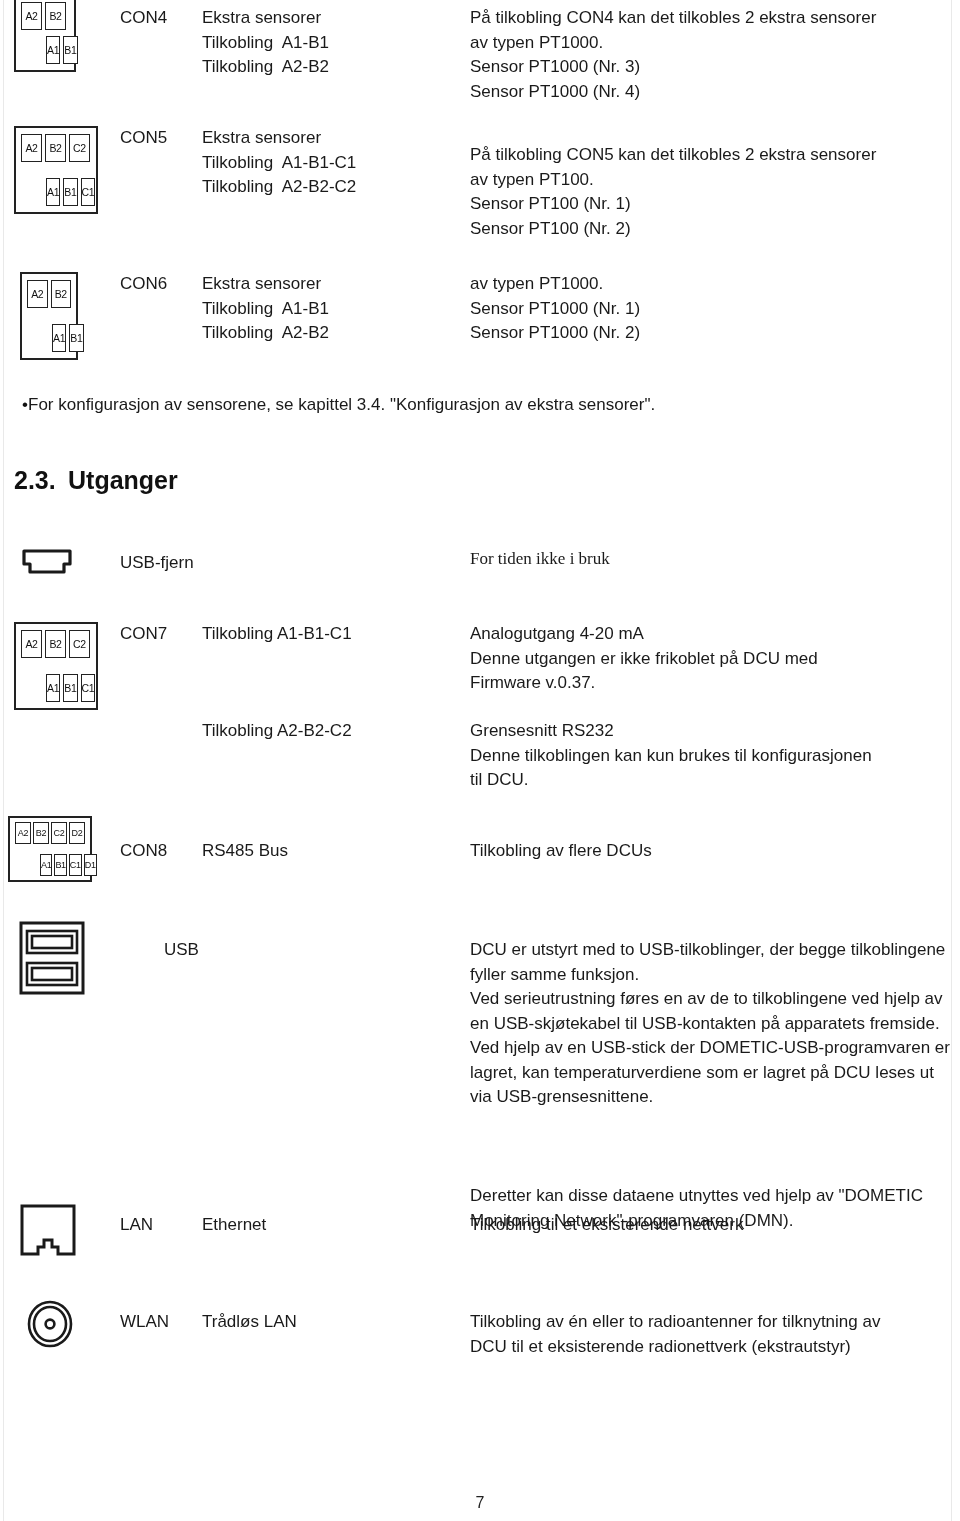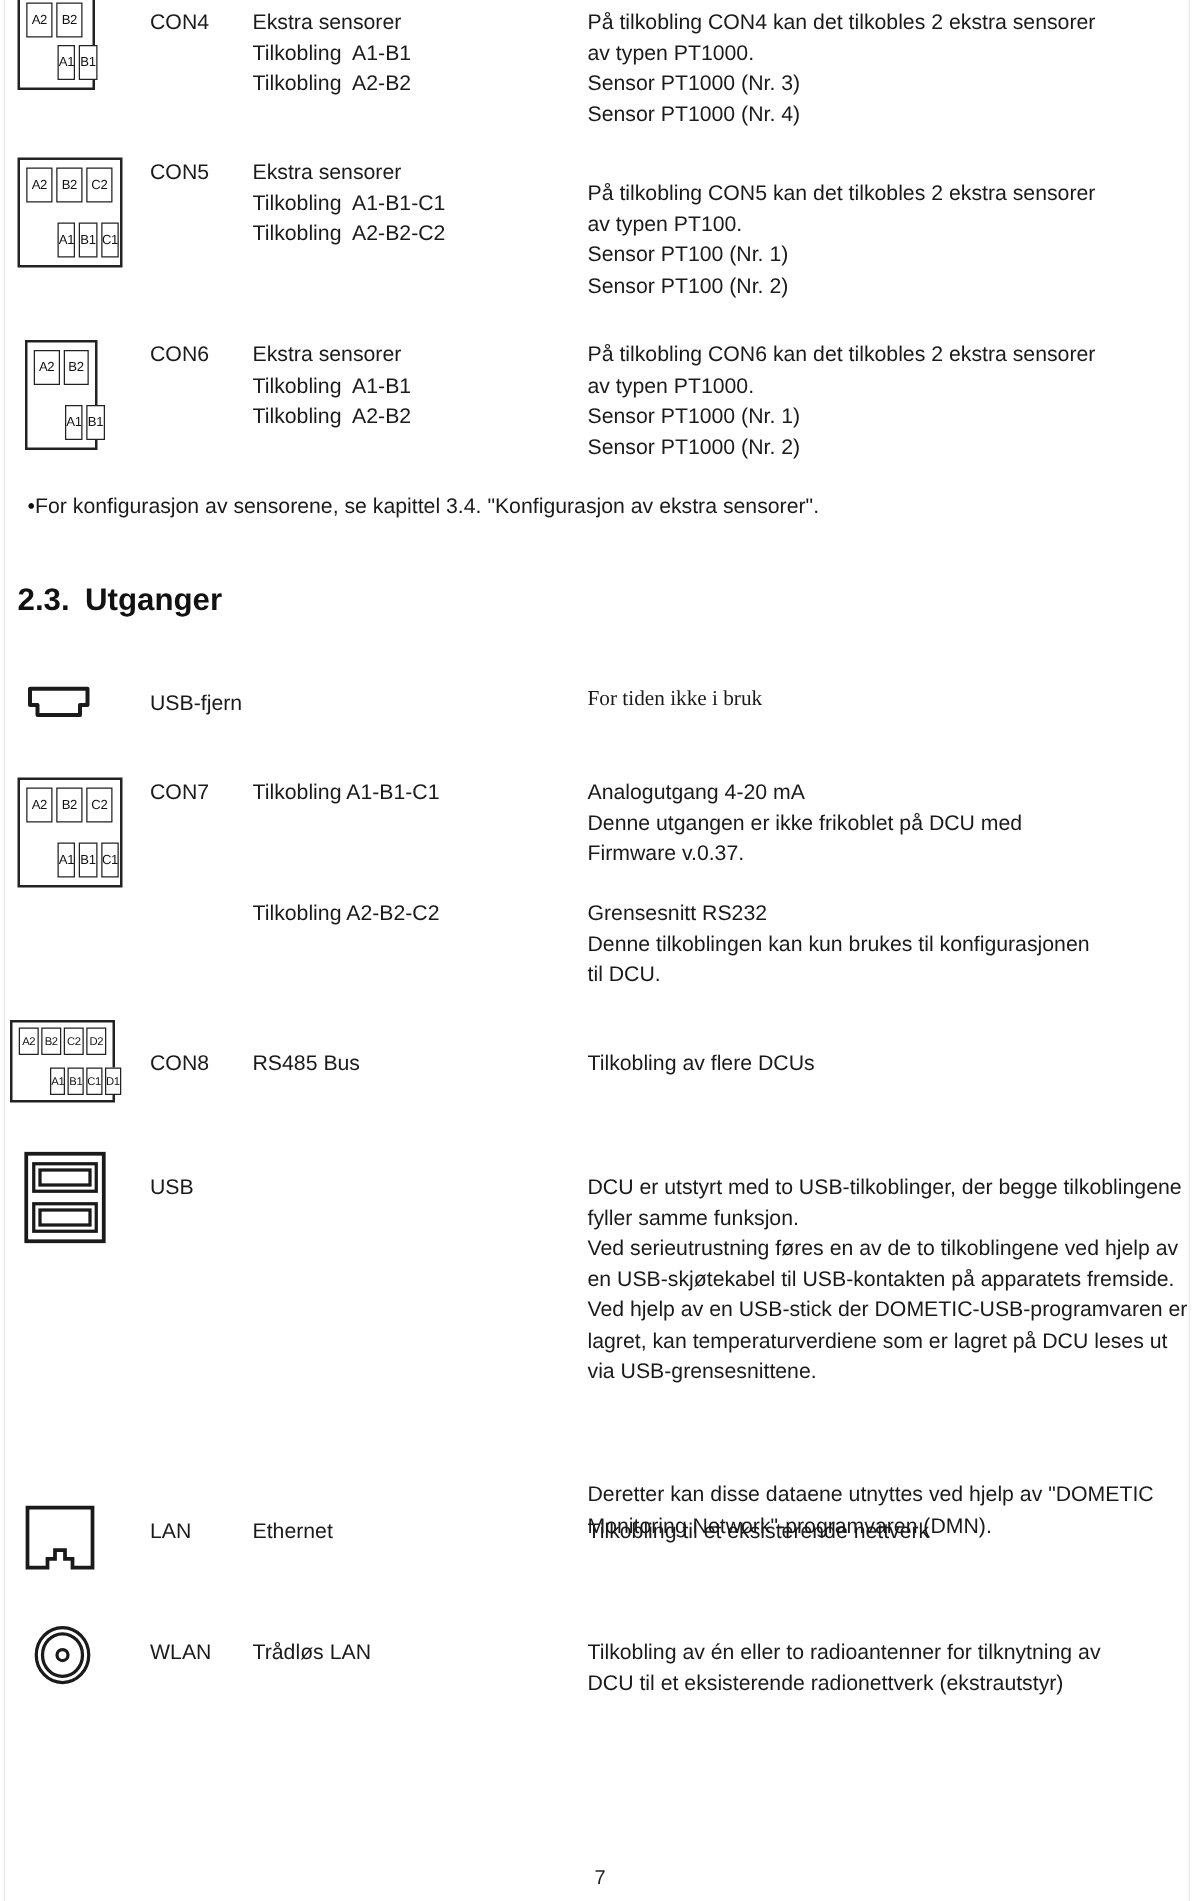--- a/index.html
+++ b/index.html
@@ -221,21 +221,20 @@
         </div>
       </div>
     </div>
     <div class="col-con" style="top:0;">CON6</div>
     <div class="col-mid" style="top:0;">
       <div>Ekstra sensorer</div>
       <div>Tilkobling  A1-B1</div>
       <div>Tilkobling  A2-B2</div>
     </div>
     <div class="col-desc" style="top:0;">
-      <div class="nowrap">På tilkobling CON6 kan det tilkobles 2 ekstra sensorer</div>
       <div class="nowrap">av typen PT1000.</div>
       <div class="nowrap">Sensor PT1000  (Nr. 1)</div>
       <div class="nowrap">Sensor PT1000  (Nr. 2)</div>
     </div>
   </div>
 
   <div class="bullet-row" style="top:393px;text-align:right;">
     <span class="bullet-dot">•</span><span>For konfigurasjon av sensorene, se kapittel 3.4. "Konfigurasjon av ekstra sensorer".</span>
   </div>
 
@@ -312,21 +311,21 @@
   <div class="row" style="top:920px;">
     <div class="icon-box" style="top:0; left:18px;">
       <svg width="68" height="76" viewBox="0 0 68 76">
         <rect x="3" y="3" width="62" height="70" fill="none" stroke="#1a1a1a" stroke-width="3"></rect>
         <rect x="9" y="11" width="50" height="22" fill="none" stroke="#1a1a1a" stroke-width="2.6"></rect>
         <rect x="14" y="16" width="40" height="12" fill="none" stroke="#1a1a1a" stroke-width="2.6"></rect>
         <rect x="9" y="43" width="50" height="22" fill="none" stroke="#1a1a1a" stroke-width="2.6"></rect>
         <rect x="14" y="48" width="40" height="12" fill="none" stroke="#1a1a1a" stroke-width="2.6"></rect>
       </svg>
     </div>
-    <div class="col-con" style="top:18px;">USB</div>
+    <div class="col-con" style="top:18px;margin-left:44px;">USB</div>
     <div class="col-desc" style="top:18px; width:480px;">
       <div>DCU er utstyrt med to USB-tilkoblinger, der begge tilkoblingene fyller samme funksjon.</div>
       <div>Ved serieutrustning føres en av de to tilkoblingene ved hjelp av en USB-skjøtekabel til USB-kontakten på apparatets fremside. Ved hjelp av en USB-stick der DOMETIC-USB-programvaren er lagret, kan temperaturverdiene som er lagret på DCU leses ut via USB-grensesnittene.</div>
     </div>
   </div>
 
   <div class="row" style="top:1141px;">
     <div class="col-desc" style="top:0; width:490px;margin-top:43px;">
       <div>Deretter kan disse dataene utnyttes ved hjelp av "DOMETIC Monitoring Network"-programvaren (DMN).</div>
     </div>

